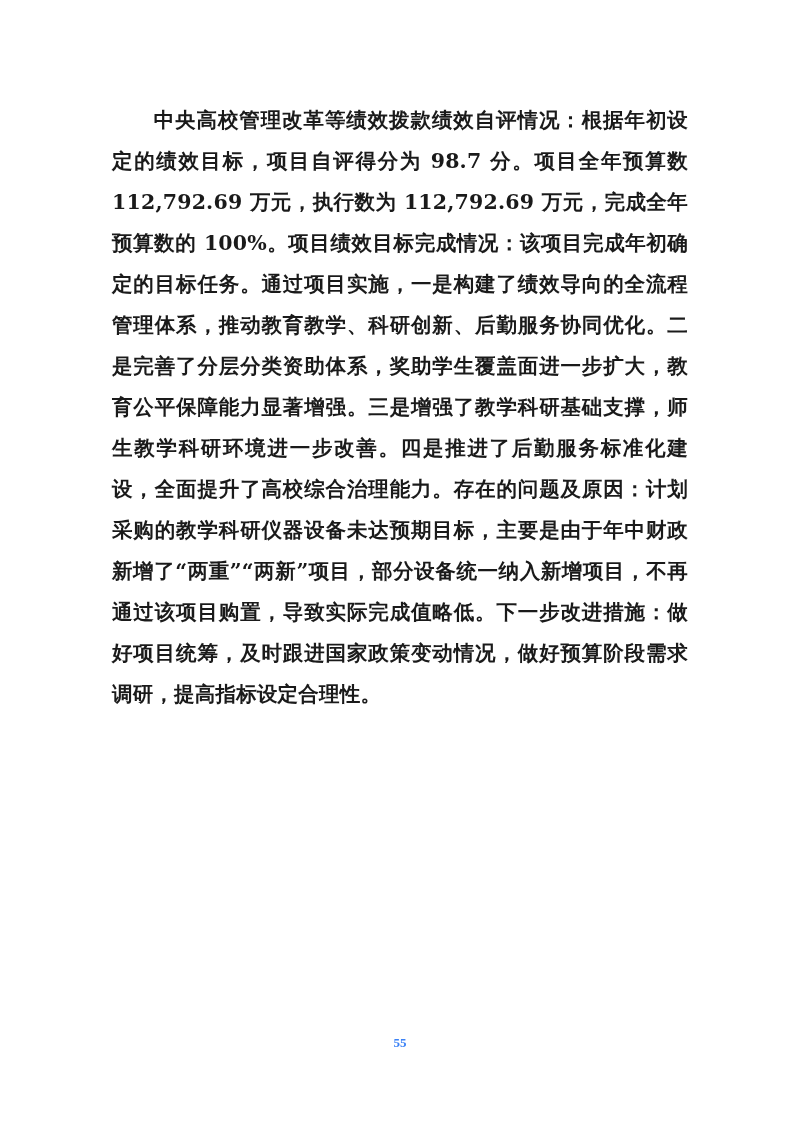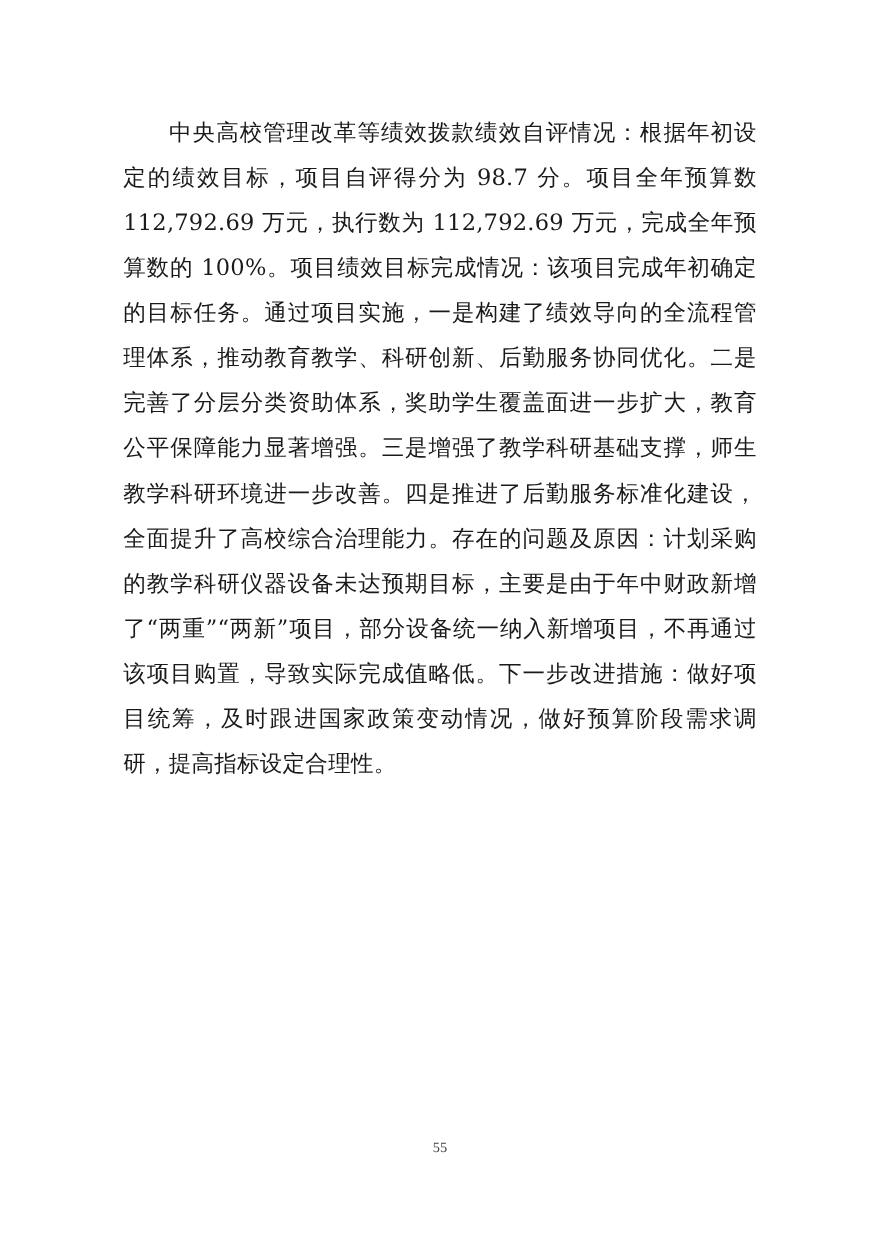--- a/index.html
+++ b/index.html
@@ -11,20 +11,21 @@
     font-family: "Liberation Serif", serif;
   }
   .page {
     position: relative;
     width: 800px;
     height: 1131px;
     background: #ffffff;
     margin: 0 auto;
     overflow: hidden;
     box-sizing: border-box;
+    font-weight: bold;
   }
   .doc-body {
     position: absolute;
     left: 112px;
     top: 100px;
     width: 576px;
   }
   .para {
     font-family: "DejaVu Serif", "Liberation Serif", serif;
     font-size: 20.5px;
@@ -41,21 +42,21 @@
     width: 41px;
   }
   .page-number {
     position: absolute;
     left: 0;
     right: 0;
     top: 1035px;
     text-align: center;
     font-family: "Liberation Serif", serif;
     font-size: 13px;
-    color: #404040;
+    color: #3b82f6;
   }
 </style>
 </head>
 <body>
 
 <div class="page">
 
   <div class="doc-body">
     <p class="para"><span class="indent"></span><span>中央高校管理改革等绩效拨款绩效自评情况：根据年初设定的绩效目标，项目自评得分为 98.7 分。项目全年预算数 112,792.69 万元，执行数为 112,792.69 万元，完成全年预算数的 100%。项目绩效目标完成情况：该项目完成年初确定的目标任务。通过项目实施，一是构建了绩效导向的全流程管理体系，推动教育教学、科研创新、后勤服务协同优化。二是完善了分层分类资助体系，奖助学生覆盖面进一步扩大，教育公平保障能力显著增强。三是增强了教学科研基础支撑，师生教学科研环境进一步改善。四是推进了后勤服务标准化建设，全面提升了高校综合治理能力。存在的问题及原因：计划采购的教学科研仪器设备未达预期目标，主要是由于年中财政新增了“两重”“两新”项目，部分设备统一纳入新增项目，不再通过该项目购置，导致实际完成值略低。下一步改进措施：做好项目统筹，及时跟进国家政策变动情况，做好预算阶段需求调研，提高指标设定合理性。</span></p>
   </div>

